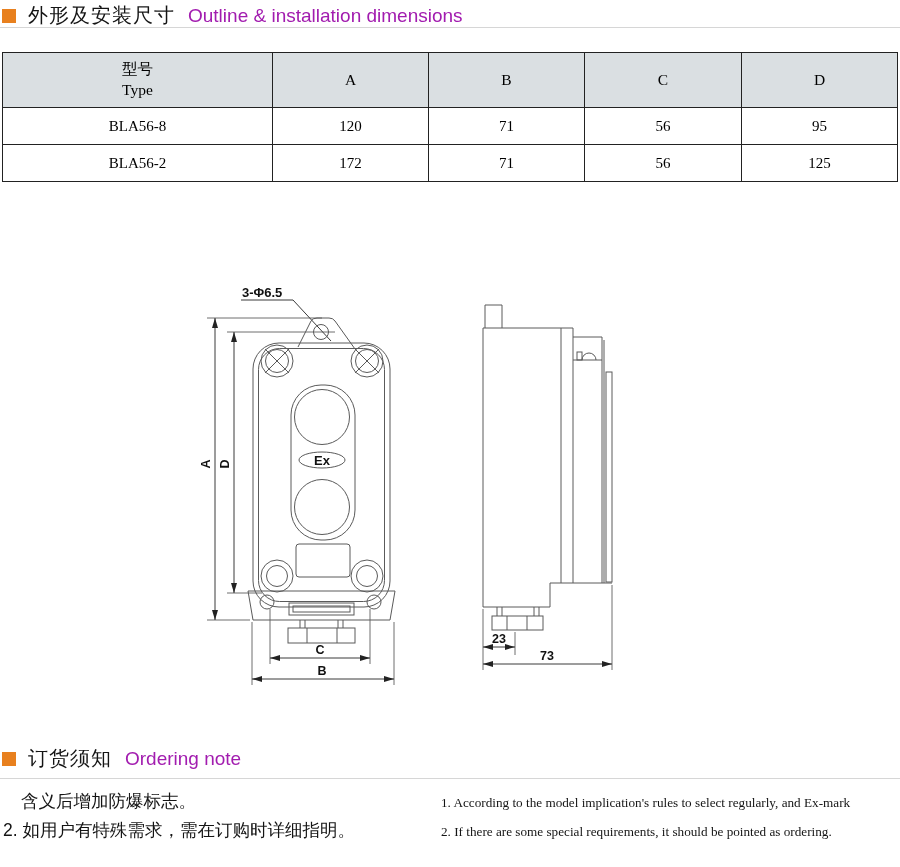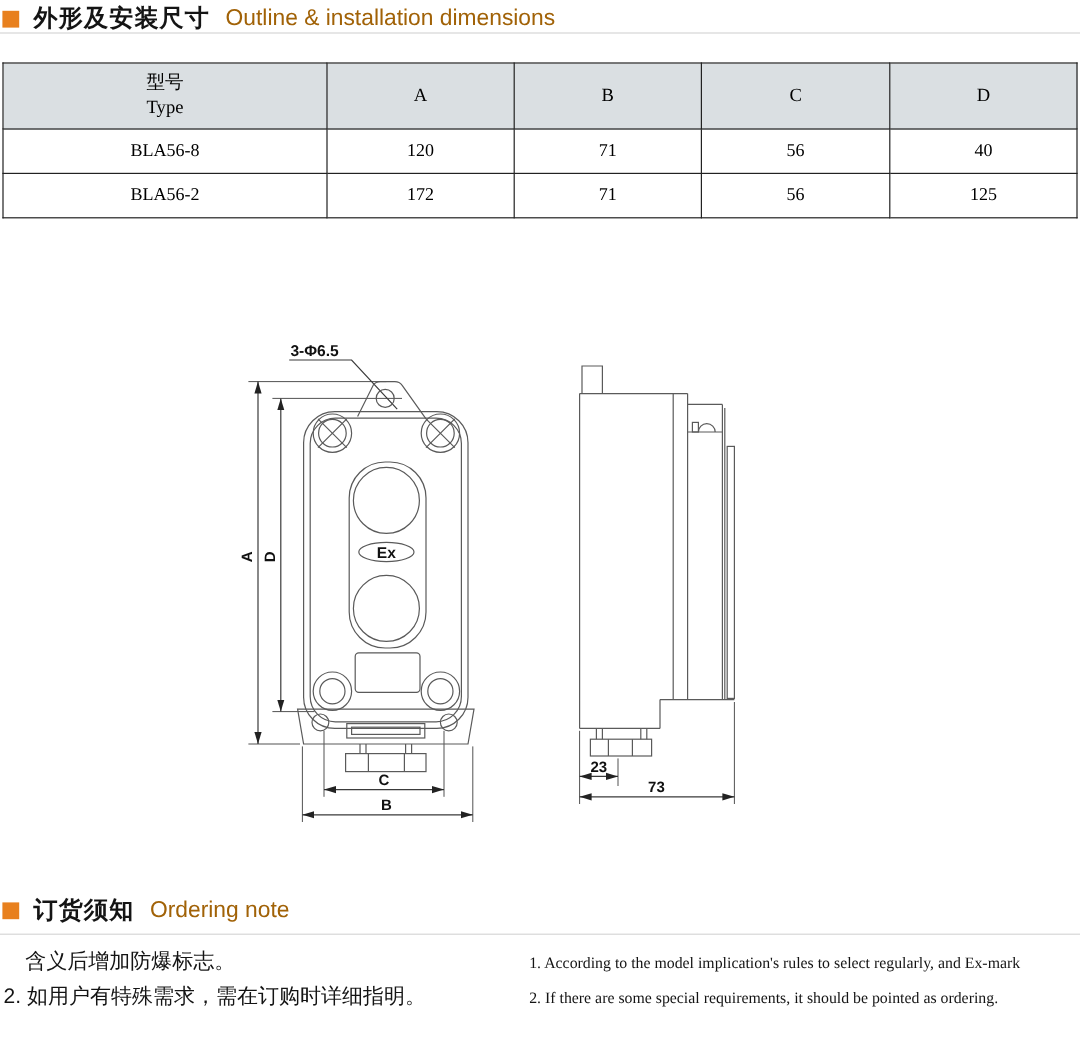--- a/index.html
+++ b/index.html
@@ -3,22 +3,22 @@
 <meta charset="utf-8">
 <style>
   html,body{margin:0;padding:0;}
   body{
     width:900px;height:867px;position:relative;background:#ffffff;
     font-family:"Liberation Sans","DejaVu Sans",sans-serif;
     color:#1a1a1a;overflow:hidden;
   }
   .sec-header{position:absolute;left:0;display:flex;align-items:center;}
   .sec-header .sq{width:14px;height:14px;background:#e8801e;display:inline-block;margin:0 12px 0 2px;flex:0 0 auto;}
-  .t-zh{font-weight:bold;font-size:20px;letter-spacing:1px;color:#141414;}
-  .t-en{font-size:19px;margin-left:13px;color:#a16207;}
+  .t-zh{font-weight:normal;font-size:20px;letter-spacing:1px;color:#141414;}
+  .t-en{font-size:19px;margin-left:13px;color:#a21caf;}
   .divider{position:absolute;left:0;width:900px;height:0;border-top:1px solid #d6d6d6;}
   .d1{top:27px;}
   .d2{top:778px;}
 
   table.dim{
     position:absolute;left:2px;top:52px;width:895px;
     border-collapse:collapse;table-layout:fixed;
     font-family:"Liberation Serif","DejaVu Serif",serif;
     font-size:15px;color:#000000;
   }
@@ -70,21 +70,21 @@
       <th>C</th>
       <th>D</th>
     </tr>
   </thead>
   <tbody>
     <tr>
       <td>BLA56-8</td>
       <td>120</td>
       <td>71</td>
       <td>56</td>
-      <td>40</td>
+      <td>95</td>
     </tr>
     <tr>
       <td>BLA56-2</td>
       <td>172</td>
       <td>71</td>
       <td>56</td>
       <td>125</td>
     </tr>
   </tbody>
 </table>

